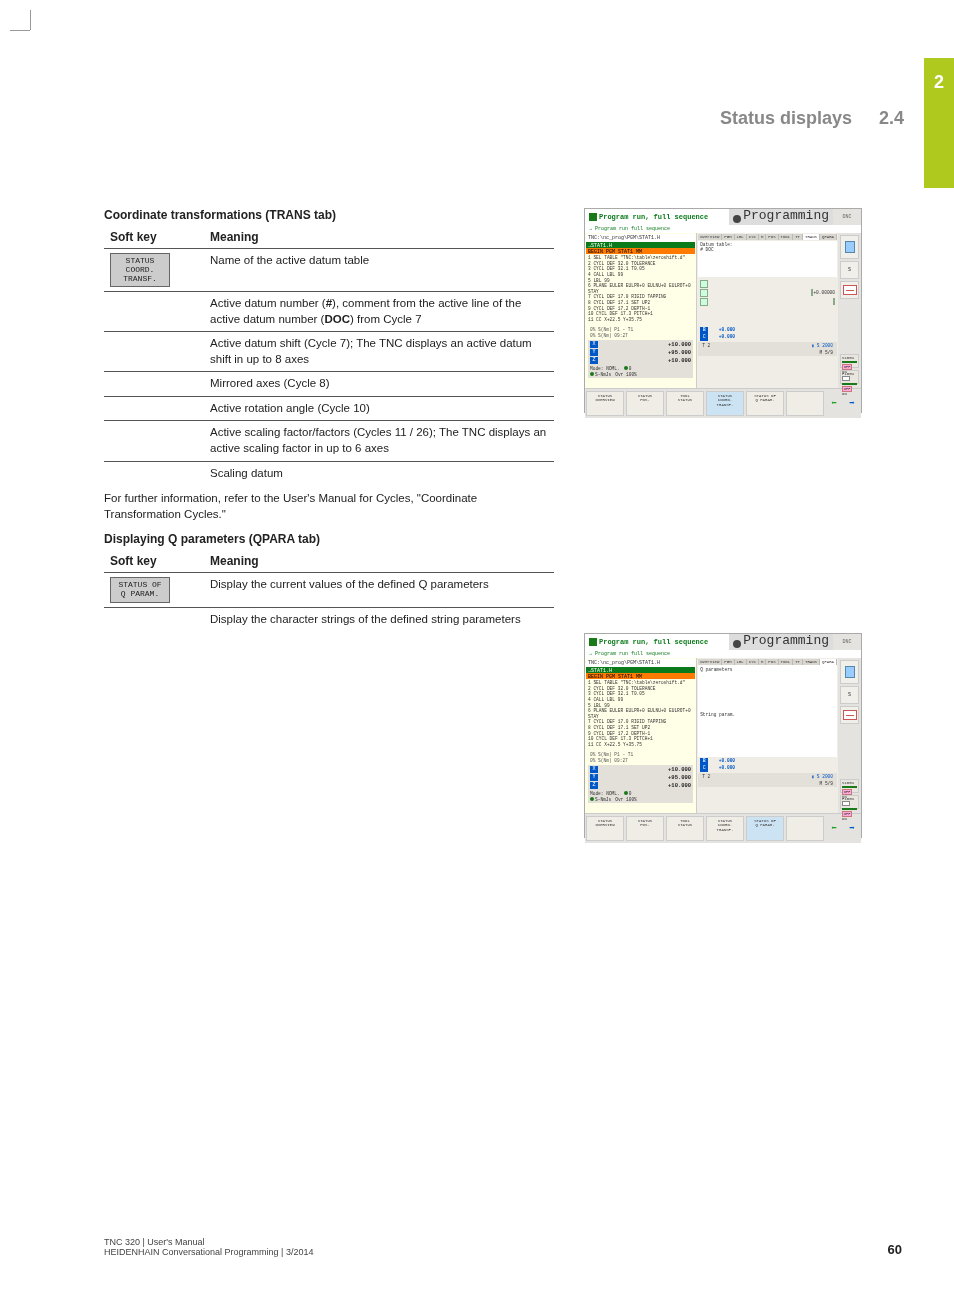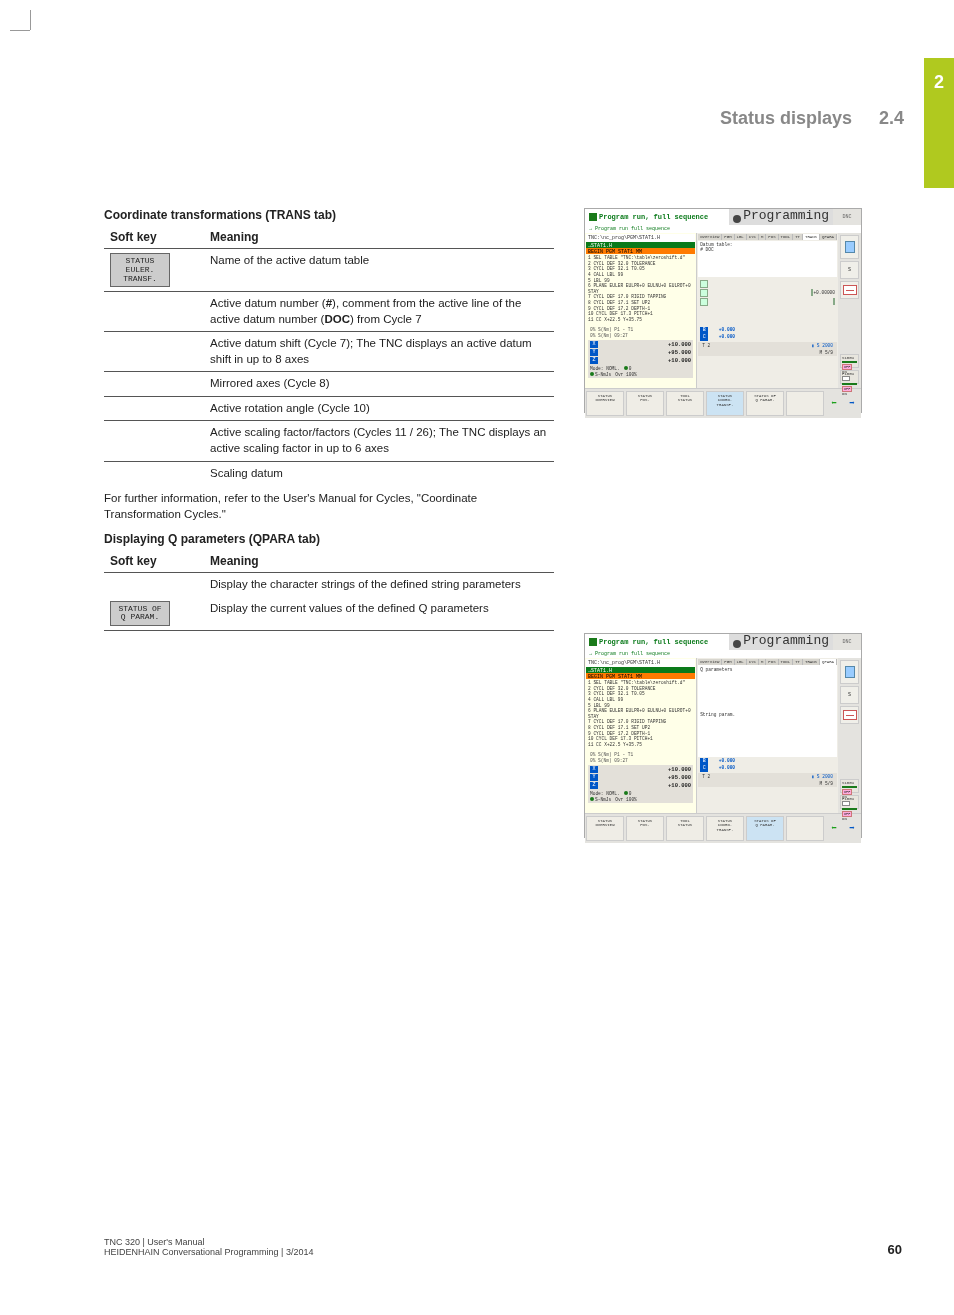--- a/index.html
+++ b/index.html
@@ -108,21 +108,21 @@
         <div class="section-title">Coordinate transformations (TRANS tab)</div>
         <table class="info">
           <tbody>
               <tr>
             <th class="sk">Soft key</th>
             <th>Meaning</th>
           </tr>
           <tr>
             <td class="sk">
               <span class="softkey" style="white-space:pre-line">STATUS
-EULER.
+COORD.
 TRANSF.</span>
             </td>
             <td>Name of the active datum table</td>
           </tr>
           <tr>
                 <td class="sk"></td>
                 <td>Active datum number (<b>#</b>), comment from the active line of the active datum number (<b>DOC</b>) from Cycle 7</td>
               </tr>
           <tr>
                 <td class="sk"></td>
@@ -149,30 +149,30 @@
         <p class="para">For further information, refer to the User's Manual for Cycles, "Coordinate Transformation Cycles."</p>
 
         <div class="section-title">Displaying Q parameters (QPARA tab)</div>
         <table class="info">
           <tbody>
               <tr>
             <th class="sk">Soft key</th>
             <th>Meaning</th>
           </tr>
           <tr>
-                <td class="sk" style="border-bottom:none"></td>
-                <td style="border-bottom:none">Display the character strings of the defined string parameters</td>
-              </tr>
-          <tr>
             <td class="sk">
               <span class="softkey" style="white-space:pre-line">STATUS OF
 Q PARAM.</span>
             </td>
             <td>Display the current values of the defined Q parameters</td>
           </tr>
+          <tr>
+                <td class="sk" style="border-bottom:none"></td>
+                <td style="border-bottom:none">Display the character strings of the defined string parameters</td>
+              </tr>
         </tbody>
           </table>
       </div>
 
       <div class="rightcol">
 
         <div class="shot">
           <div class="titlebar">
             <div class="tb-left">
                 <span class="sq"></span>

